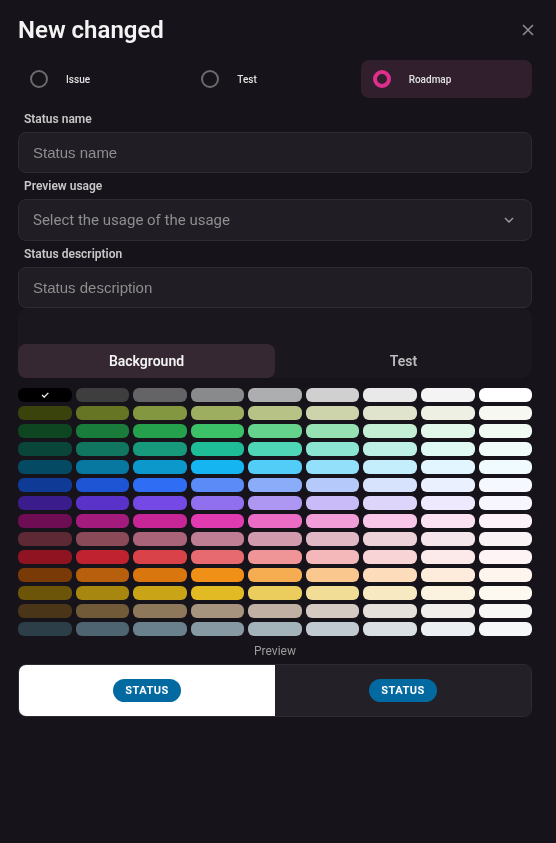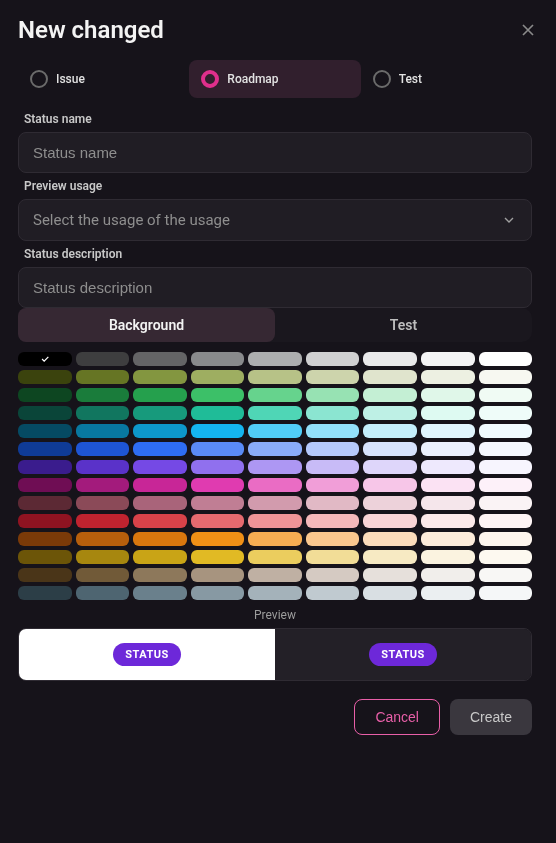--- a/index.html
+++ b/index.html
@@ -42,25 +42,25 @@
 
   .radio-row {
     display: flex;
     gap: 0;
     margin-bottom: 14px;
   }
   .radio-item {
     flex: 1;
     display: flex;
     align-items: center;
-    gap: 8px;
+    gap: 18px;
     padding: 10px 12px;
     border-radius: 8px;
     cursor: pointer;
-    font-size: 12px;
+    font-size: 10px;
     font-weight: 500;
   }
   .radio-item.selected {
     background: #311f2d;
   }
   .radio-circle {
     width: 18px; height: 18px;
     border-radius: 50%;
     border: 2px solid #6b6b6b;
     display: flex;
@@ -119,20 +119,21 @@
     margin-bottom: 10px;
   }
   .toggle-item {
     flex: 1;
     text-align: center;
     padding: 9px 0;
     font-size: 14px;
     font-weight: 600;
     border-radius: 8px;
     cursor: pointer;
+    margin-top: 36px;
   }
   .toggle-item.active {
     background: #362833;
     color: #f3f3f3;
   }
   .toggle-item:not(.active) { color: #bdbdbd; }
 
   .swatch-grid {
   }
   .swatch-row {
@@ -167,21 +168,21 @@
   .preview-box {
     flex: 1;
     display: flex;
     align-items: center;
     justify-content: center;
     padding: 14px 0;
   }
   .preview-box.light { background: #ffffff; }
   .preview-box.dark { background: #232027; }
   .status-pill {
-    background: #6d28d9;
+    background: #0369a1;
     color: #ffffff;
     font-size: 11px;
     font-weight: 700;
     letter-spacing: 0.5px;
     padding: 5px 12px;
     border-radius: 999px;
   }
 
   .footer {
     display: flex;
@@ -219,27 +220,27 @@
     </svg>
   </div>
 
   <div class="scroll-area">
 
     <div class="radio-row">
       <div class="radio-item">
         <span class="radio-circle"></span>
         <span>Issue</span>
       </div>
+      <div class="radio-item">
+        <span class="radio-circle"></span>
+        <span>Test</span>
+      </div>
       <div class="radio-item selected">
         <span class="radio-circle"></span>
         <span>Roadmap</span>
-      </div>
-      <div class="radio-item">
-        <span class="radio-circle"></span>
-        <span>Test</span>
       </div>
     </div>
 
     <div class="field-label">Status name</div>
     <input class="text-input" placeholder="Status name" style="">
 
     <div class="field-label">Preview usage</div>
     <div class="select-input">
       <span>Select the usage of the usage</span>
       <svg class="chevron-icon" viewBox="0 0 24 24" fill="none" stroke-width="2">
@@ -420,19 +421,15 @@
     <div class="preview-label">Preview</div>
     <div class="preview-row">
       <div class="preview-box light">
         <span class="status-pill">STATUS</span>
       </div>
       <div class="preview-box dark">
         <span class="status-pill">STATUS</span>
       </div>
     </div>
 
-    <div class="footer">
-      <button class="btn btn-cancel">Cancel</button>
-      <button class="btn btn-create">Create</button>
-    </div>
 
   </div>
 </div>
 
 </body></html>

